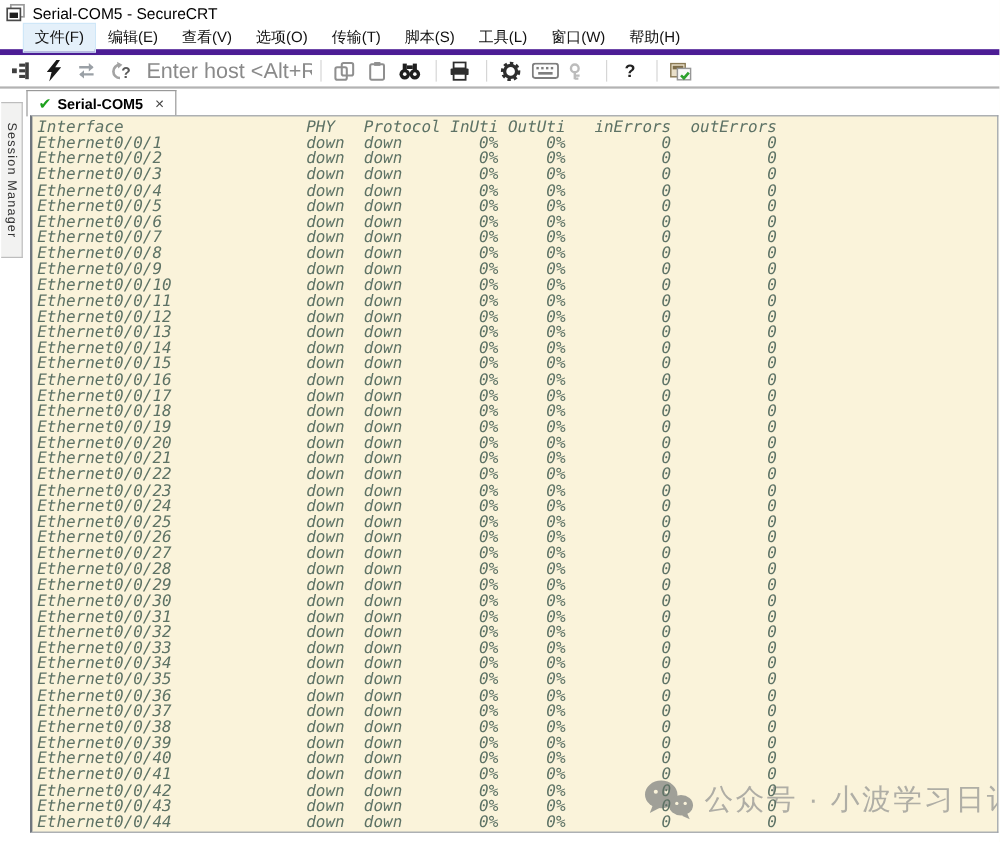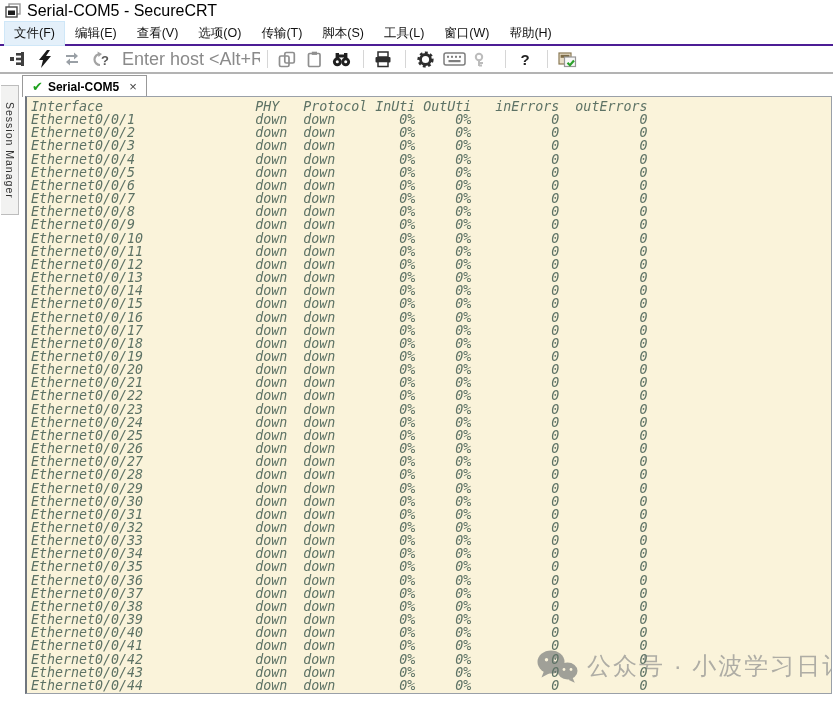--- a/index.html
+++ b/index.html
@@ -3,26 +3,26 @@
 <meta charset="utf-8">
 <style>
   * { margin:0; padding:0; box-sizing:border-box; }
   html,body { width:833px; height:702px; background:#ffffff; overflow:hidden;
               font-family:"Liberation Sans","DejaVu Sans",sans-serif; }
   .app { position:relative; width:833px; height:702px; background:#fff; }
 
   
   .titlebar { position:absolute; left:0; top:0; width:833px; height:22px;
               display:flex; align-items:center; padding-left:5px; background:#fff; }
-  .titlebar .title { margin-left:6px; font-size:16px; color:#000; }
+  .titlebar .title { margin-left:6px; font-size:13px; color:#000; }
 
   
   .menubar { position:absolute; left:0; top:22px; width:833px; height:24px;
-             display:flex; align-items:center; padding-left:5px; background:#fff;
-             border-bottom:2px solid #4c1d95; font-size:12.5px; color:#111; }
+             display:flex; align-items:center; padding-left:20px; background:#fff;
+             border-bottom:5px solid #4c1d95; font-size:12.5px; color:#111; }
   .menu-item { padding:3px 9px; margin-right:2px; white-space:nowrap; }
   .menu-item.hl { background:#e4f0fa; outline:1px solid #cfe7f8; }
 
   
   .toolbar { position:absolute; left:0; top:46px; width:833px; height:28px;
              display:flex; align-items:center; padding-left:6px; background:#fff;
              border-bottom:2px solid #b3b3b3; }
   .tbtn { width:24px; height:22px; display:flex; align-items:center; justify-content:center;
           margin-right:3px; }
   .vsep { width:1px; height:18px; background:#d6d6d6; margin:0 7px; flex:none; }

